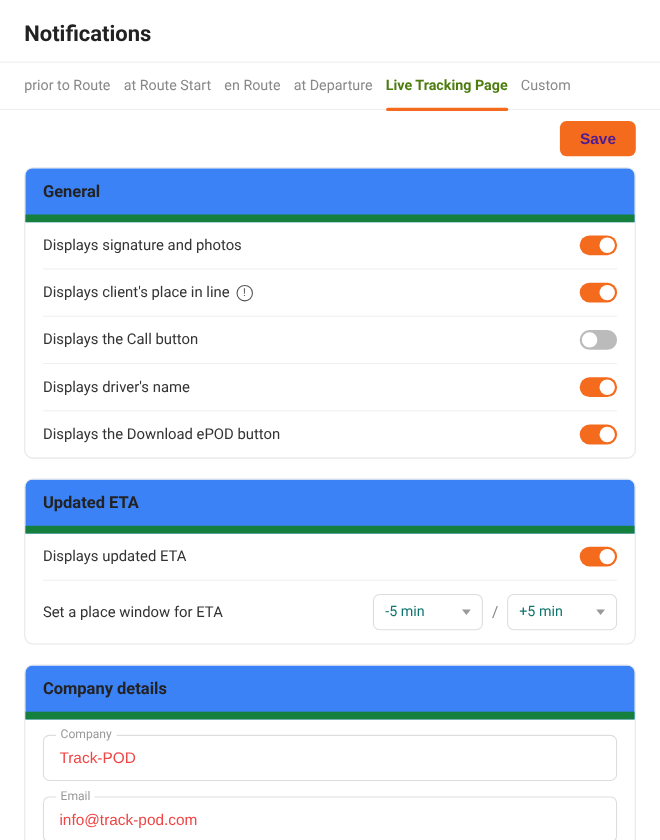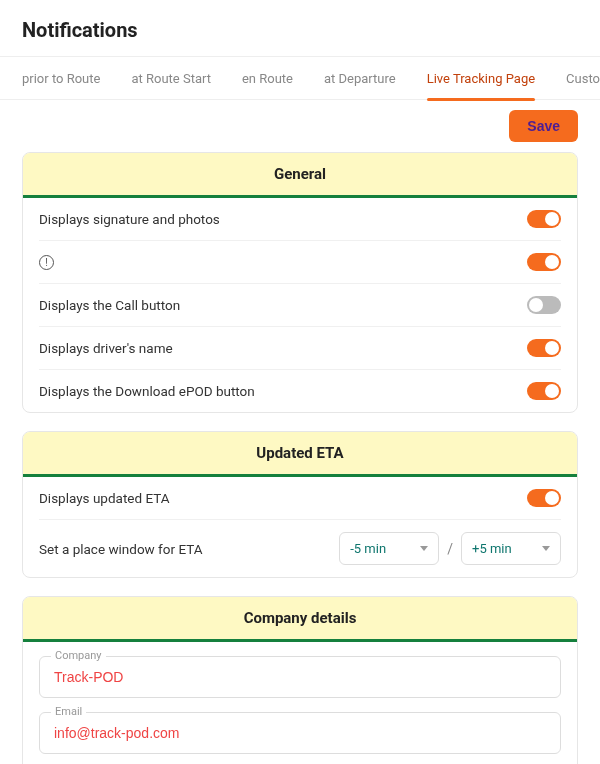--- a/index.html
+++ b/index.html
@@ -12,39 +12,39 @@
   .header {
     padding: 18px 22px 14px;
   }
   .header h1 {
     font-size: 20px;
     font-weight: 700;
   }
   .tabs-row {
     display: flex;
     align-items: center;
-    gap: 31px;
+    gap: 12px;
     padding: 0 22px;
     border-top: 1px solid #eee;
     border-bottom: 1px solid #eee;
     font-size: 13px;
     color: #888;
     height: 44px;
   }
   .tab {
     cursor: pointer;
     white-space: nowrap;
     position: relative;
     height: 44px;
     display: flex;
     align-items: center;
   }
   .tab.active {
-    color: #c2410c;
-    font-weight: 400;
+    color: #4d7c0f;
+    font-weight: 700;
   }
   .tab.active::after {
     content: "";
     position: absolute;
     left: 0; right: 0; bottom: -1px;
     height: 3px;
     background: #f56b1e;
     border-radius: 2px;
   }
   .save-row {
@@ -62,26 +62,25 @@
     font-weight: 600;
     cursor: pointer;
   }
   .panel {
     border: 1px solid #e6e6e6;
     border-radius: 8px;
     margin: 6px 22px 18px;
     overflow: hidden;
   }
   .panel-head {
-    background: #fef9c3;
+    background: #3b82f6;
     padding: 12px 16px;
     font-size: 15px;
     font-weight: 700;
-    border-bottom: 3px solid #15803d;
-    text-align: center;
+    border-bottom: 7px solid #15803d;
   }
   .panel-body {
     padding: 0 16px;
   }
   .row {
     display: flex;
     align-items: center;
     justify-content: space-between;
     padding: 12px 0;
     border-bottom: 1px solid #f0f0f0;
@@ -196,20 +195,21 @@
       <div class="row">
         <div class="label-wrap">
           <span>Displays signature and photos</span>
         </div>
         <div class="toggle on">
           <div class="knob"></div>
         </div>
       </div>
       <div class="row">
         <div class="label-wrap">
+          <span>Displays client's place in line</span>
           <span class="info-icon">!</span>
         </div>
         <div class="toggle on">
           <div class="knob"></div>
         </div>
       </div>
       <div class="row">
         <div class="label-wrap">
           <span>Displays the Call button</span>
         </div>

